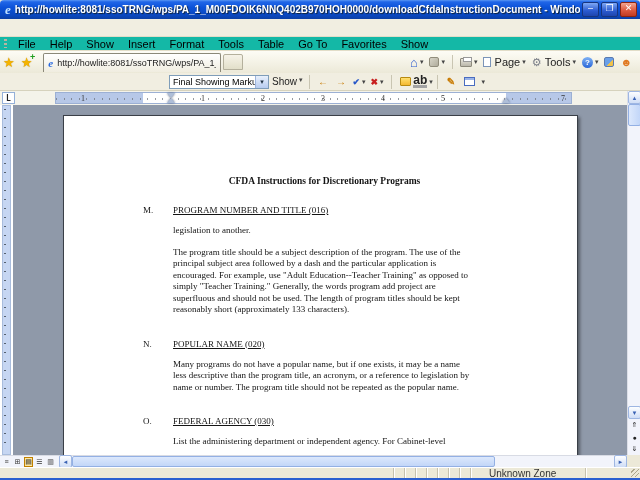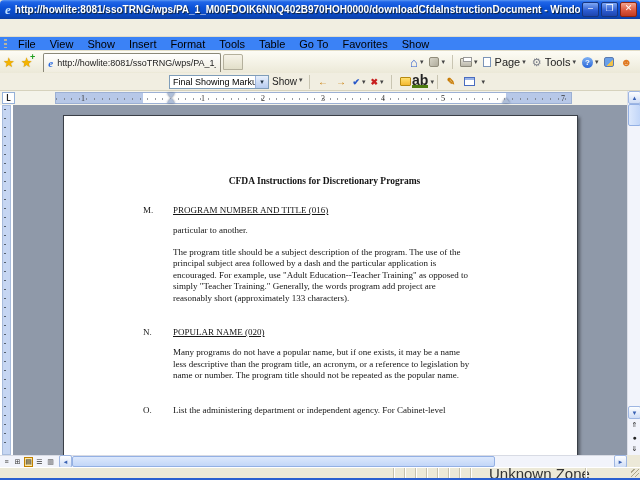--- a/index.html
+++ b/index.html
@@ -16,21 +16,21 @@
     overflow:hidden; flex:1; }
   .winbtn { width:17px; height:15px; margin-left:2px; border-radius:2px; color:#fff; font-size:9px;
     display:flex; align-items:center; justify-content:center; line-height:1; }
   .winbtn.blue { background:linear-gradient(180deg,#7fa8f4,#2a5ad0 60%,#1e46ae); border:1px solid #17357e; }
   .winbtn.red  { background:linear-gradient(180deg,#f2a592,#dd5a40 55%,#c03a22); border:1px solid #8c2410; }
   .winbtn .g { transform:translateY(-1px); }
 
   
   #row-empty { position:absolute; left:0; top:19px; width:640px; height:18px; background:#f1eee1;
     border-bottom:1px solid #e2ddc8; }
-  #menubar { position:absolute; left:0; top:37px; width:640px; height:14px; background:#3b82f6;
+  #menubar { position:absolute; left:0; top:37px; width:640px; height:14px; background:#14b8a6;
     display:flex; align-items:center; font-size:11px; color:#000; border-bottom:1px solid #e2ddc8; }
   .grip { width:3px; height:70%; margin:0 4px; background:repeating-linear-gradient(180deg,#b8b4a0 0 2px,transparent 2px 4px); }
   .menu-item { padding:0 7px; line-height:14px; }
 
   #tabrow { position:absolute; left:0; top:51px; width:640px; height:22px;
     background:linear-gradient(180deg,#fdfcf5,#ece9d8); display:flex; align-items:center; }
   .star-icon { color:#f5b400; font-size:13px; text-shadow:0 0 1px #a87400; margin:0 3px; position:relative; }
   .star-icon .plus { position:absolute; right:-3px; top:-3px; color:#1f9e1f; font-size:9px; font-weight:bold; text-shadow:none; }
   #active-tab { margin-left:8px; width:178px; height:19px; background:linear-gradient(180deg,#ffffff,#f0ede0);
     border:1px solid #8b8878; border-bottom:none; border-radius:2px 2px 0 0; display:flex; align-items:center;
@@ -61,21 +61,21 @@
   #review-combo { width:100px; height:14px; background:#fff; border:1px solid #7f9db9; display:flex; align-items:center; font-size:9px; }
   #review-combo .val { flex:1; padding-left:3px; white-space:nowrap; overflow:hidden; }
   #review-combo .btn { width:13px; height:12px; background:linear-gradient(180deg,#e8f0fc,#b8ccf0); border-left:1px solid #9db4dd;
     display:flex; align-items:center; justify-content:center; font-size:7px; color:#234; }
   .tool-lbl { font-size:10px; color:#222; display:flex; align-items:flex-start; }
   .ticon { width:15px; height:14px; display:flex; align-items:center; justify-content:center; font-size:10px; border-radius:2px; }
   .amber { color:#c87a00; font-weight:bold; }
   .blue-check { color:#2858c8; font-weight:bold; font-size:9px; }
   .red-x { color:#c82020; font-weight:bold; font-size:9px; }
   .comment-icon { width:11px; height:9px; background:linear-gradient(180deg,#ffe070,#f4b830); border:1px solid #b88a10; border-radius:1px; }
-  .hl-ab { font-size:14px; font-weight:bold; color:#222; border-bottom:3px solid #4d7c0f; line-height:9px; }
+  .hl-ab { font-size:12px; font-weight:bold; color:#222; border-bottom:3px solid #a3a3a3; line-height:9px; }
   .pane-icon { width:11px; height:9px; background:#fff; border:1px solid #4a6cc0; box-shadow:inset 0 2px #9ab4e8; }
 
   
   #rulerrow { position:absolute; left:0; top:91px; width:627px; height:14px; background:#f4f3ea; }
   #tab-selector { position:absolute; left:2px; top:1px; width:13px; height:12px; background:#fff;
     border:1px solid #94b0d8; font:bold 8px "DejaVu Sans Mono",monospace; color:#222;
     display:flex; align-items:center; justify-content:center; }
   #ruler { position:absolute; left:55px; top:1px; width:517px; height:12px; background:#b7c8e8; border:1px solid #9cb0d4; }
   #ruler .white { position:absolute; left:87px; top:0; width:363px; height:100%; background:#fff; }
   #ruler .ticks { position:absolute; left:0; top:5px; width:100%; height:2px;
@@ -119,21 +119,21 @@
     display:flex; align-items:center; border-top:1px solid #d8dbe4; }
   .viewbtn { width:9px; height:10px; margin-left:2px; font-size:7px; color:#333; display:flex; align-items:center; justify-content:center; }
   .viewbtn.sel { border:1px solid #c08000; background:#ffe79c; }
   #hl-arrow { margin-left:4px; }
   #htrack { flex:1; height:12px; position:relative; }
   #hthumb { position:absolute; left:0; top:0; width:78%; height:11px;
     background:linear-gradient(180deg,#dce8fc,#c2d6f8); border:1px solid #93b0e4; border-radius:2px; }
 
   
   #statusbar { position:absolute; left:0; top:467px; width:640px; height:11px; background:#ece9d8;
-    border-top:1px solid #fff; display:flex; align-items:stretch; font-size:15px; color:#333; }
+    border-top:1px solid #fff; display:flex; align-items:stretch; font-size:10px; color:#333; }
   #status-main { flex:1; }
   .scell { width:11px; border-left:1px solid #c5c1ad; box-shadow:inset 1px 0 #fff; }
   #zone-cell { width:115px; border-left:1px solid #c5c1ad; box-shadow:inset 1px 0 #fff;
     display:flex; align-items:center; padding-left:18px; white-space:nowrap; }
   #right-cell { width:55px; border-left:1px solid #c5c1ad; box-shadow:inset 1px 0 #fff; position:relative; }
   #resize-grip { position:absolute; right:1px; bottom:1px; width:8px; height:8px;
     background:repeating-linear-gradient(135deg,transparent 0 2px,#aca68c 2px 3px); }
   #bottom-edge { position:absolute; left:0; top:478px; width:640px; height:2px; background:#2a5fd0; }
 </style>
 </head>
@@ -153,21 +153,21 @@
     <span class="winbtn red">
         <span class="g">✕</span>
       </span>
   </div>
 
   <div id="row-empty"></div>
 
   <div id="menubar">
     <span class="grip"></span>
     <span class="menu-item">File</span>
-    <span class="menu-item">View</span>
+    <span class="menu-item">Help</span>
     <span class="menu-item">Show</span>
     <span class="menu-item">Insert</span>
     <span class="menu-item">Format</span>
     <span class="menu-item">Tools</span>
     <span class="menu-item">Table</span>
     <span class="menu-item">Go To</span>
     <span class="menu-item">Favorites</span>
     <span class="menu-item">Show</span>
   </div>
 
@@ -272,43 +272,45 @@
   </div>
 
   <div id="docarea">
     <div id="page">
       <div id="doc-title">CFDA Instructions for Discretionary Programs</div>
 
       <div class="section">
         <div class="sec-label">M.</div>
         <div class="sec-heading">PROGRAM NUMBER AND TITLE (016)</div>
         <div class="para">
-          <div class="dline">particular to another.</div>
+          <div class="dline">legislation to another.</div>
         </div>
         <div class="para">
           <div class="dline">The program title should be a subject description of the program. The use of the</div>
           <div class="dline">principal subject area followed by a dash and the particular application is</div>
           <div class="dline">encouraged. For example, use "Adult Education--Teacher Training" as opposed to</div>
           <div class="dline">simply "Teacher Training." Generally, the words program add project are</div>
+          <div class="dline">superfluous and should not be used. The length of program titles should be kept</div>
           <div class="dline">reasonably short (approximately 133 characters).</div>
         </div>
       </div>
 
       <div class="section">
         <div class="sec-label">N.</div>
         <div class="sec-heading">POPULAR NAME (020)</div>
         <div class="para">
           <div class="dline">Many programs do not have a popular name, but if one exists, it may be a name</div>
           <div class="dline">less descriptive than the program title, an acronym, or a reference to legislation by</div>
           <div class="dline">name or number. The program title should not be repeated as the popular name.</div>
         </div>
       </div>
 
       <div class="section">
         <div class="sec-label">O.</div>
+        <div class="sec-heading">FEDERAL AGENCY (030)</div>
         <div class="para">
           <div class="dline">List the administering department or independent agency. For Cabinet-level</div>
 
         </div>
       </div>
     </div>
   </div>
 
   <div id="vscroll">
     <div class="sbtn">

